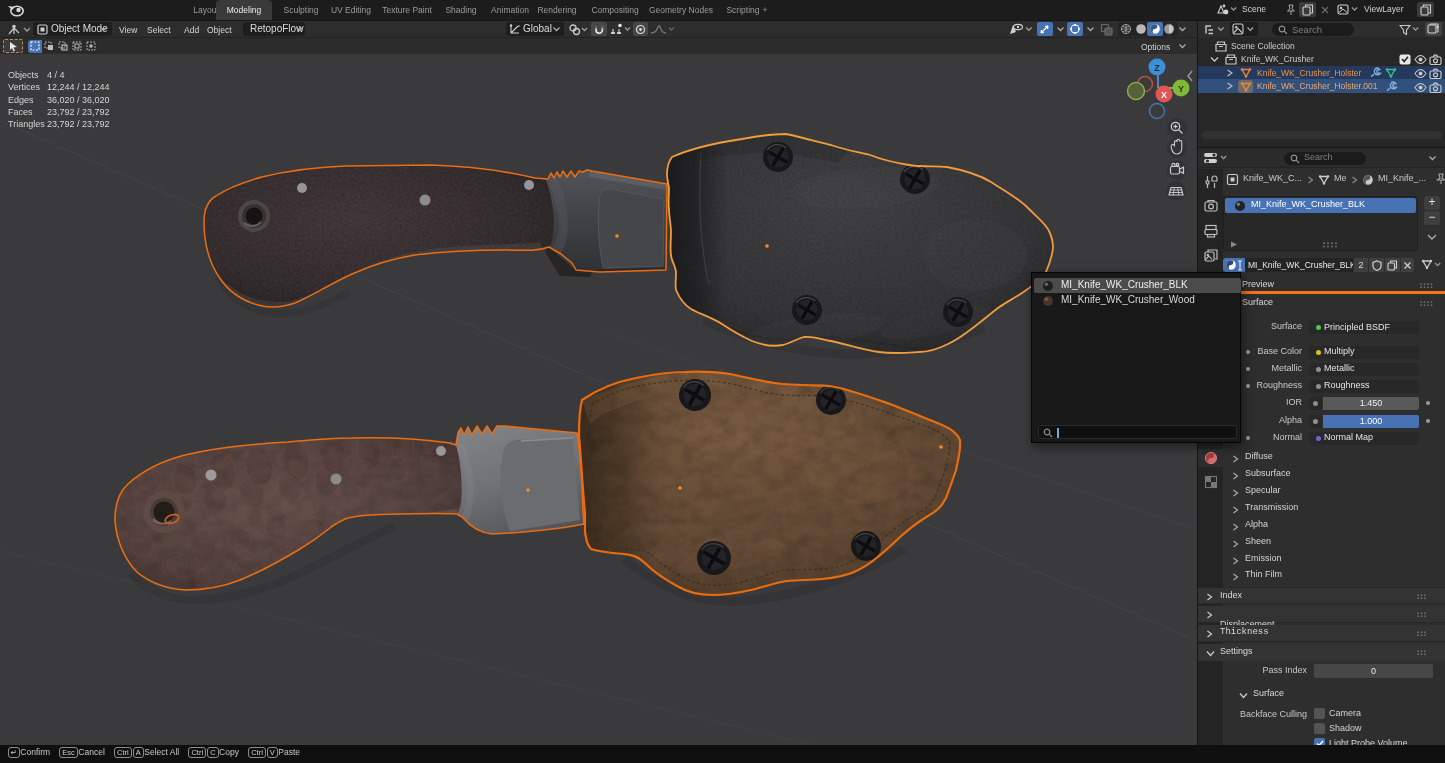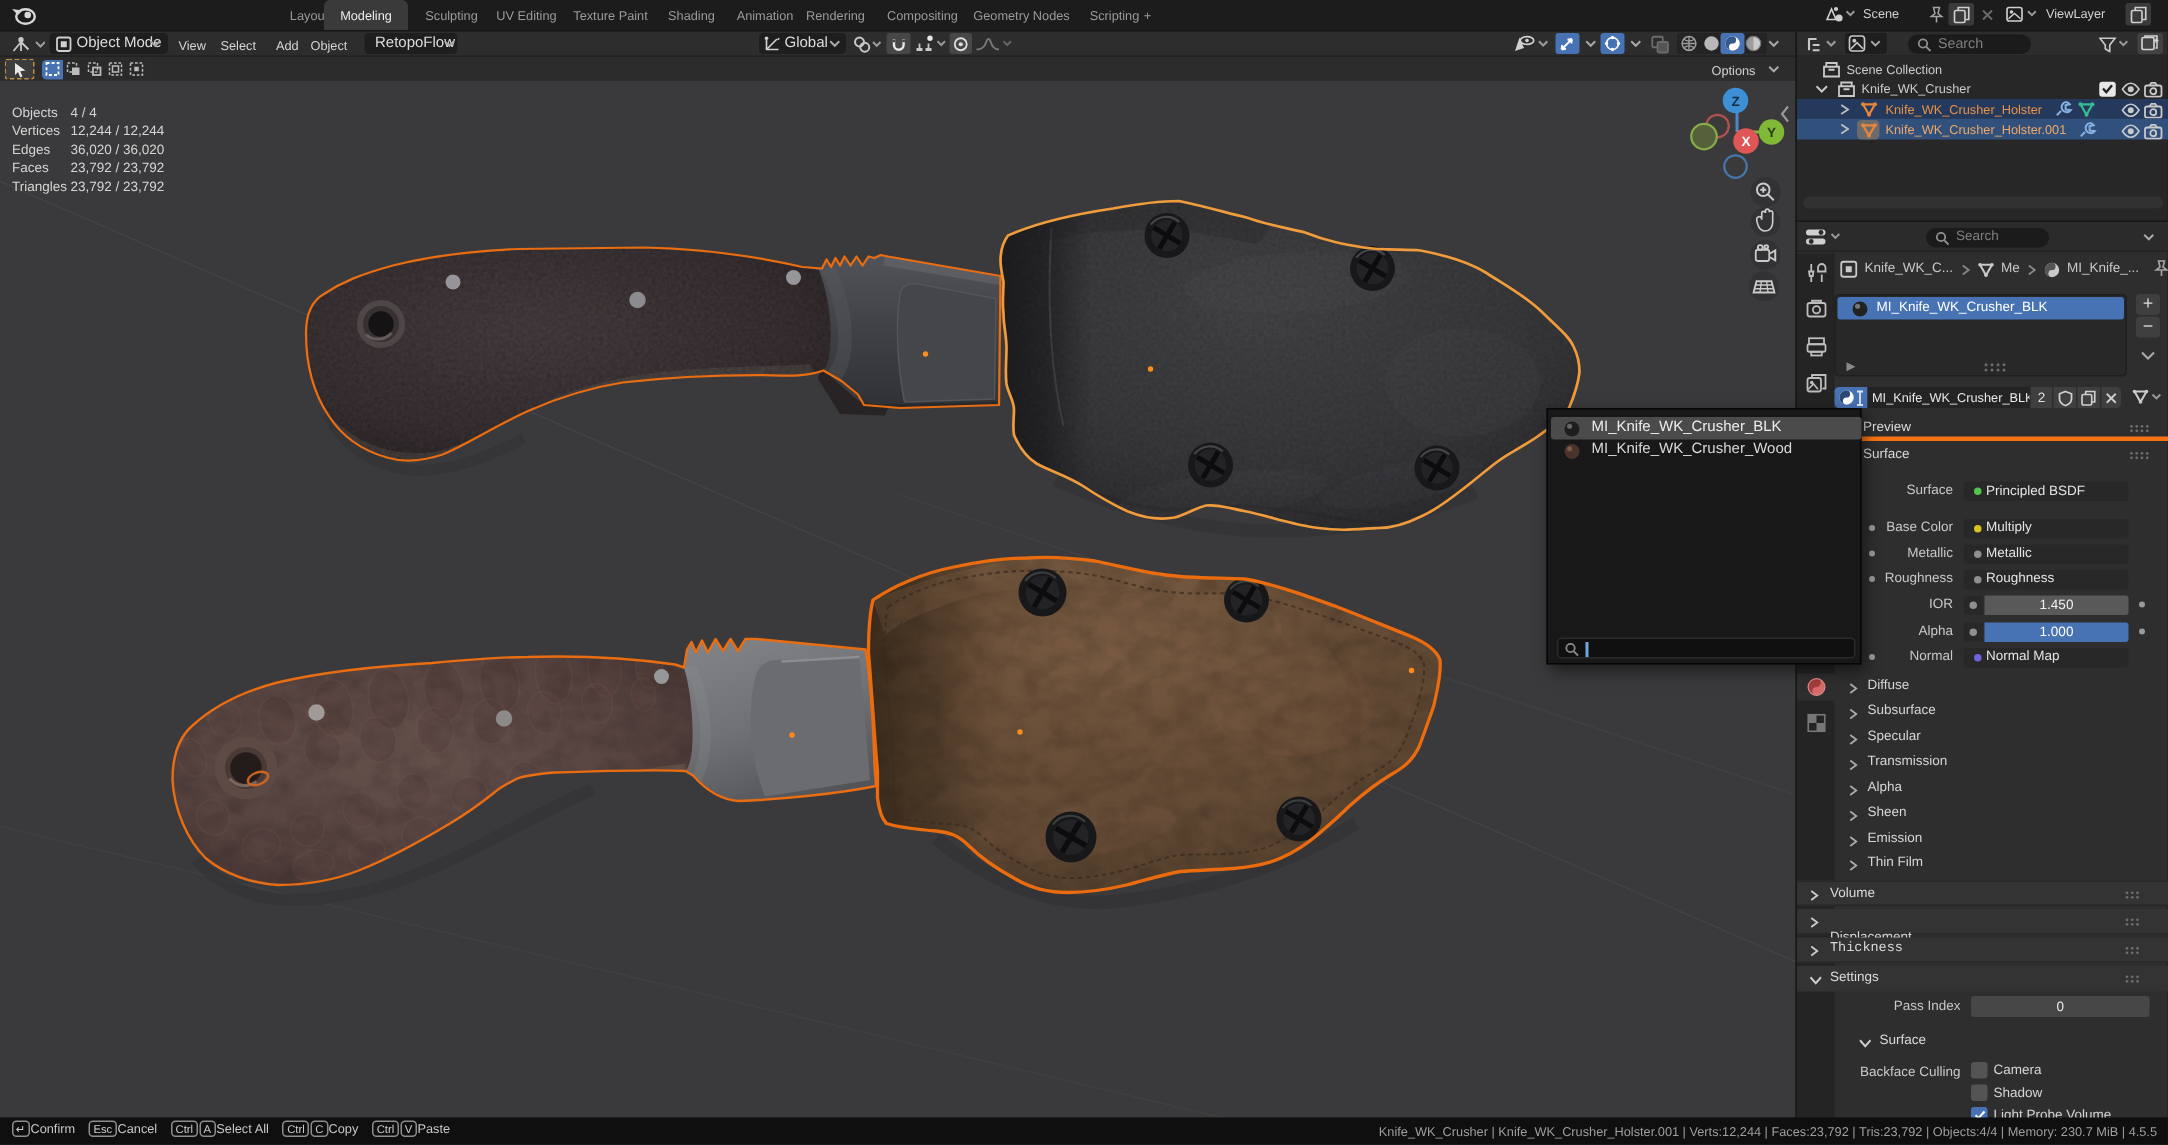--- a/index.html
+++ b/index.html
@@ -978,21 +978,21 @@
         <svg class="ic" style="left:9px;top:4.5px" width="7" height="8" viewBox="0 0 7 8">
           <path d="M1.5 1 L5.5 4 L1.5 7" stroke="#aaa" stroke-width="1.2" fill="none"></path>
         </svg>
         <span style="position:absolute;left:22px;top:1px;color:#d5d5d5;">Thin Film</span>
       </div>
   
   <div class="abs" style="left:0;top:439px;width:248px;height:17px;background:#333333;border-top:1px solid #282828;border-bottom:1px solid #282828;">
         <svg class="ic" style="left:8px;top:5px" width="7" height="8" viewBox="0 0 7 8">
           <path d="M1.5 1 L5.5 4 L1.5 7" stroke="#ccc" stroke-width="1.2" fill="none"></path>
         </svg>
-        <span style="position:absolute;left:22px;top:1.5px;color:#dadada;">Volume</span>
+        <span style="position:absolute;left:22px;top:1.5px;color:#dadada;">Index</span>
         <svg class="ic" style="left:218px;top:6px" width="16" height="6" viewBox="0 0 16 6">
           <g fill="#6e6e6e">
             <circle cx="2" cy="1.2" r="0.9"></circle>
             <circle cx="5.5" cy="1.2" r="0.9"></circle>
             <circle cx="9" cy="1.2" r="0.9"></circle>
             <circle cx="2" cy="4.2" r="0.9"></circle>
             <circle cx="5.5" cy="4.2" r="0.9"></circle>
             <circle cx="9" cy="4.2" r="0.9"></circle>
           </g>
         </svg>
@@ -1099,16 +1099,15 @@
     <span class="key">↵</span><span style="color:#c8c8c8">Confirm</span>
     <span style="display:inline-block;width:4px"></span>
     <span class="key">Esc</span><span style="color:#c8c8c8">Cancel</span>
     <span style="display:inline-block;width:4px"></span>
     <span class="key">Ctrl</span><span class="key">A</span><span style="color:#c8c8c8">Select All</span>
     <span style="display:inline-block;width:4px"></span>
     <span class="key">Ctrl</span><span class="key">C</span><span style="color:#c8c8c8">Copy</span>
     <span style="display:inline-block;width:4px"></span>
     <span class="key">Ctrl</span><span class="key">V</span><span style="color:#c8c8c8">Paste</span>
   </div>
-  <div class="abs" style="right:7px;top:3.5px;color:#9e9e9e;white-space:nowrap;">Knife_WK_Crusher&nbsp;|&nbsp;Knife_WK_Crusher_Holster.001&nbsp;|&nbsp;Verts:12,244&nbsp;|&nbsp;Faces:23,792&nbsp;|&nbsp;Tris:23,792&nbsp;|&nbsp;Objects:4/4&nbsp;|&nbsp;Memory: 230.7 MiB&nbsp;|&nbsp;4.5.5</div>
 </div>
 
 </div>
 
 </body></html>

